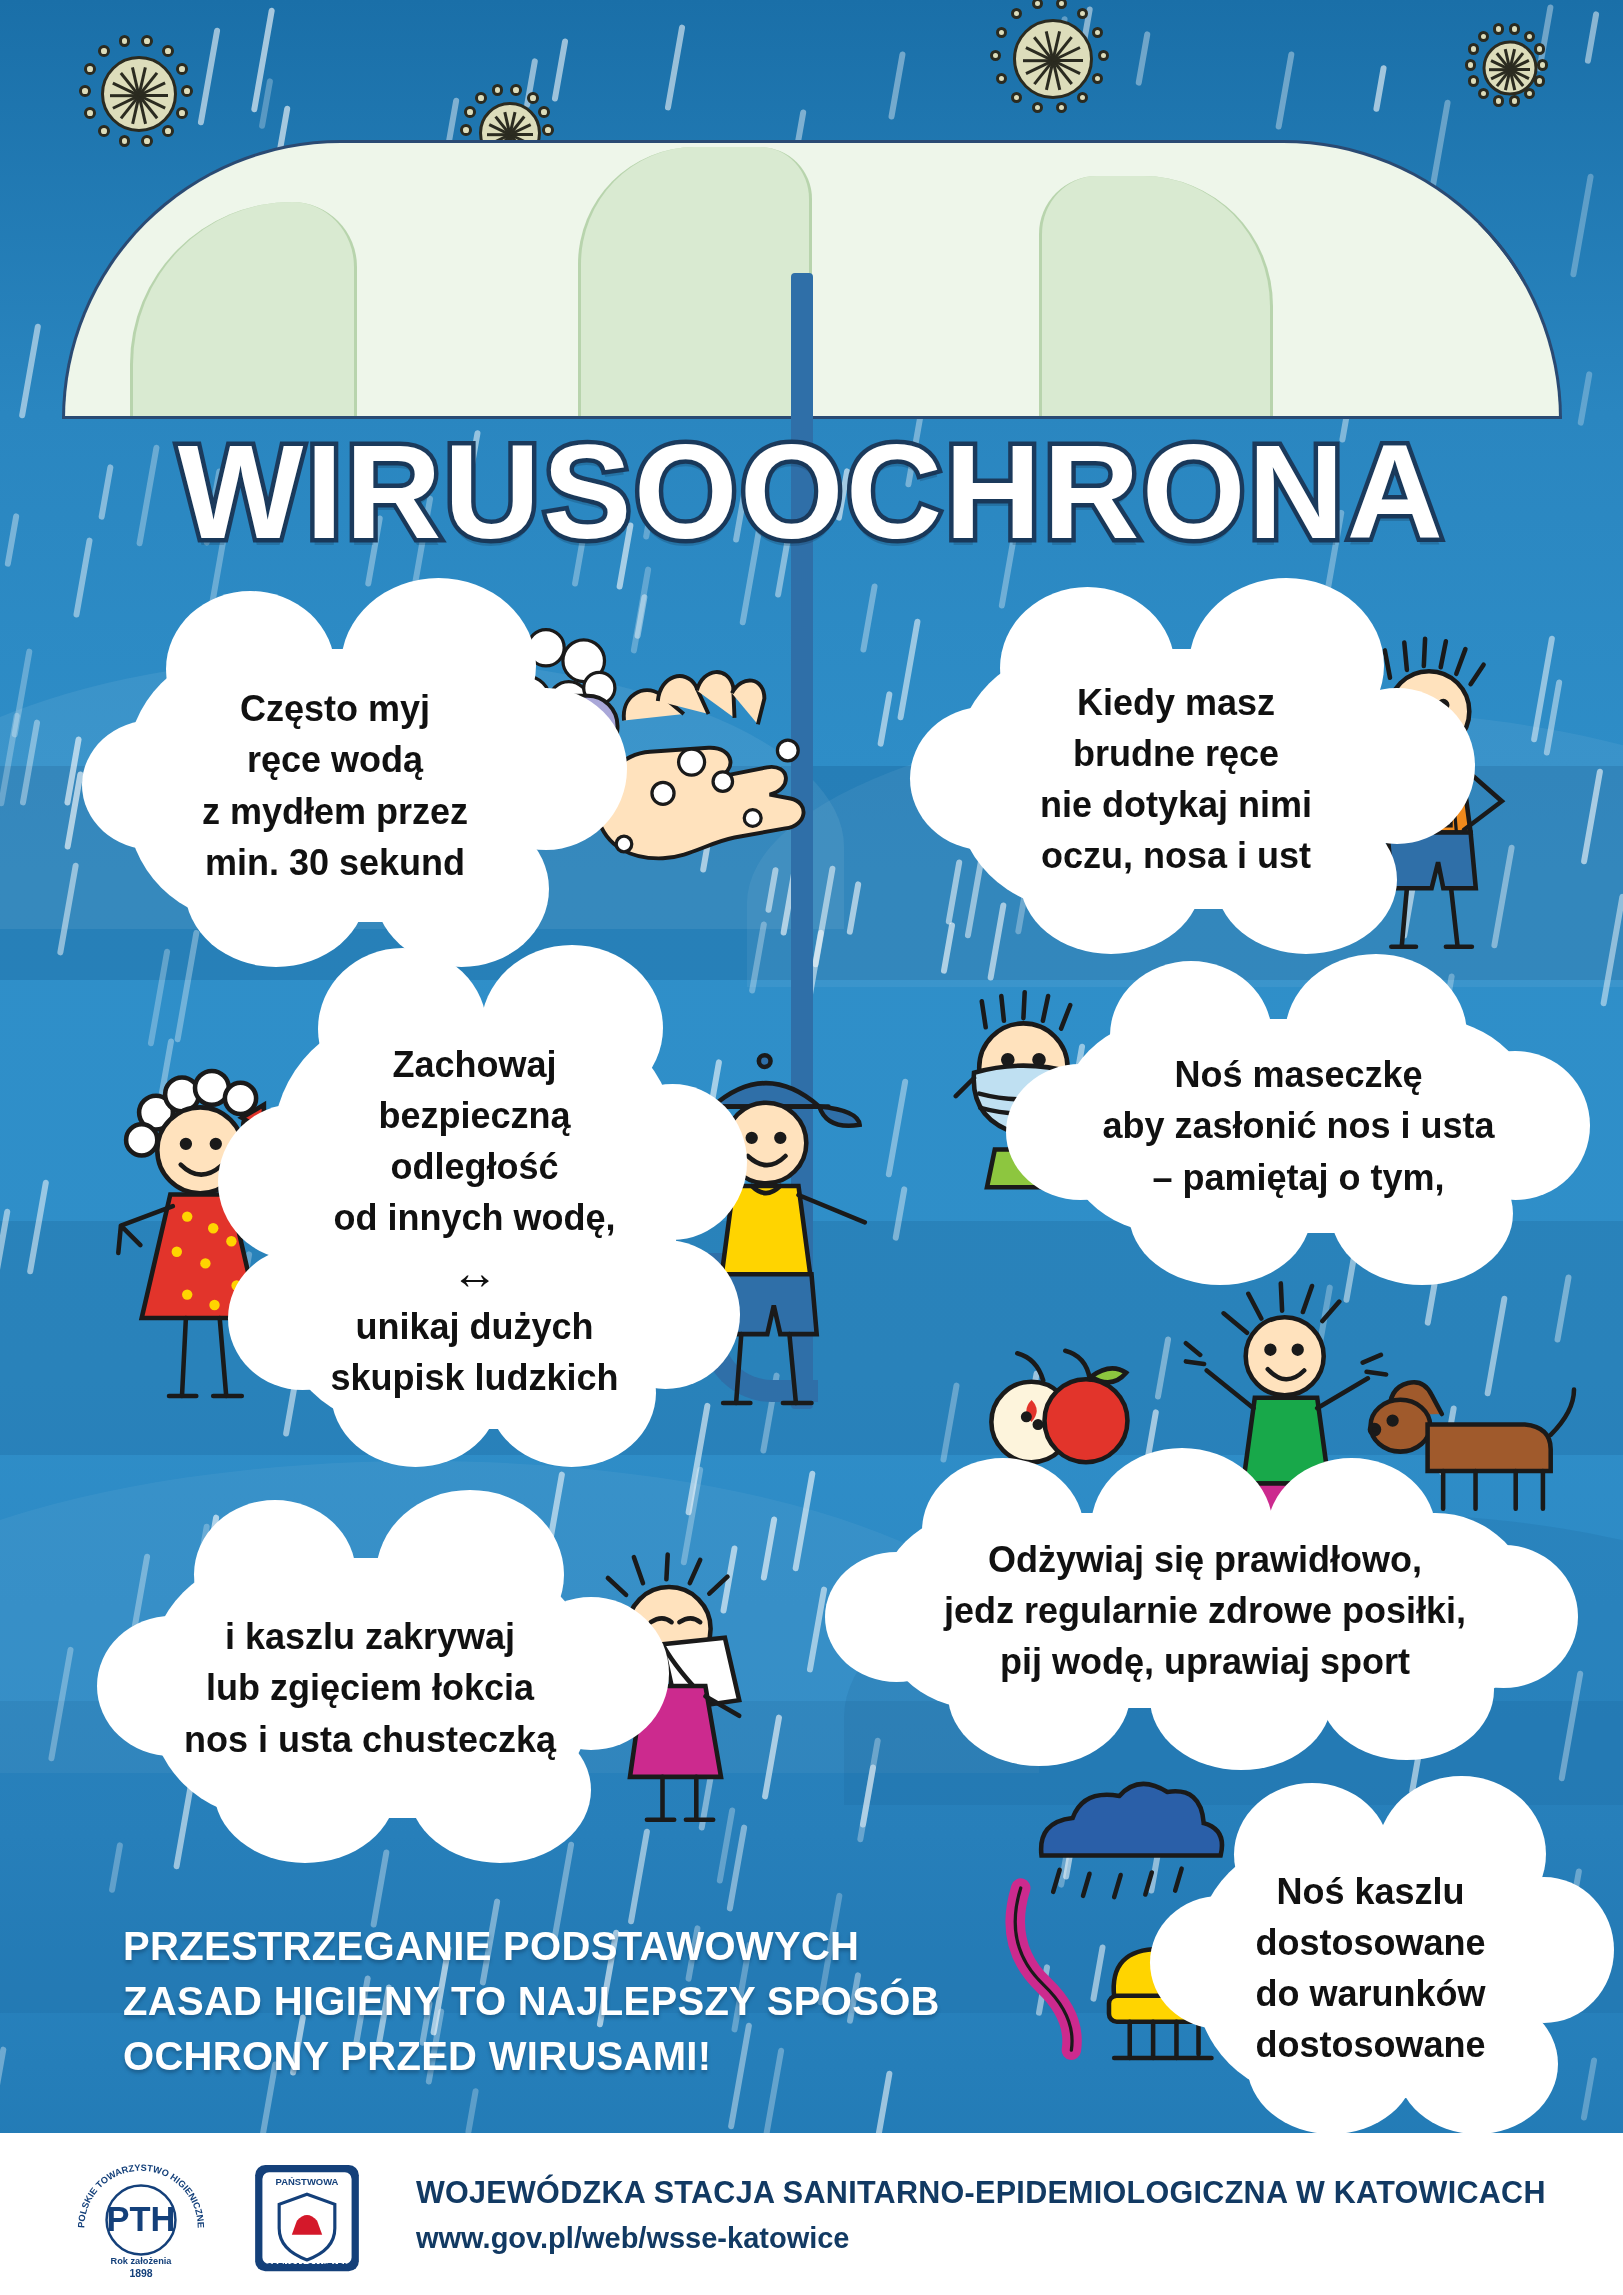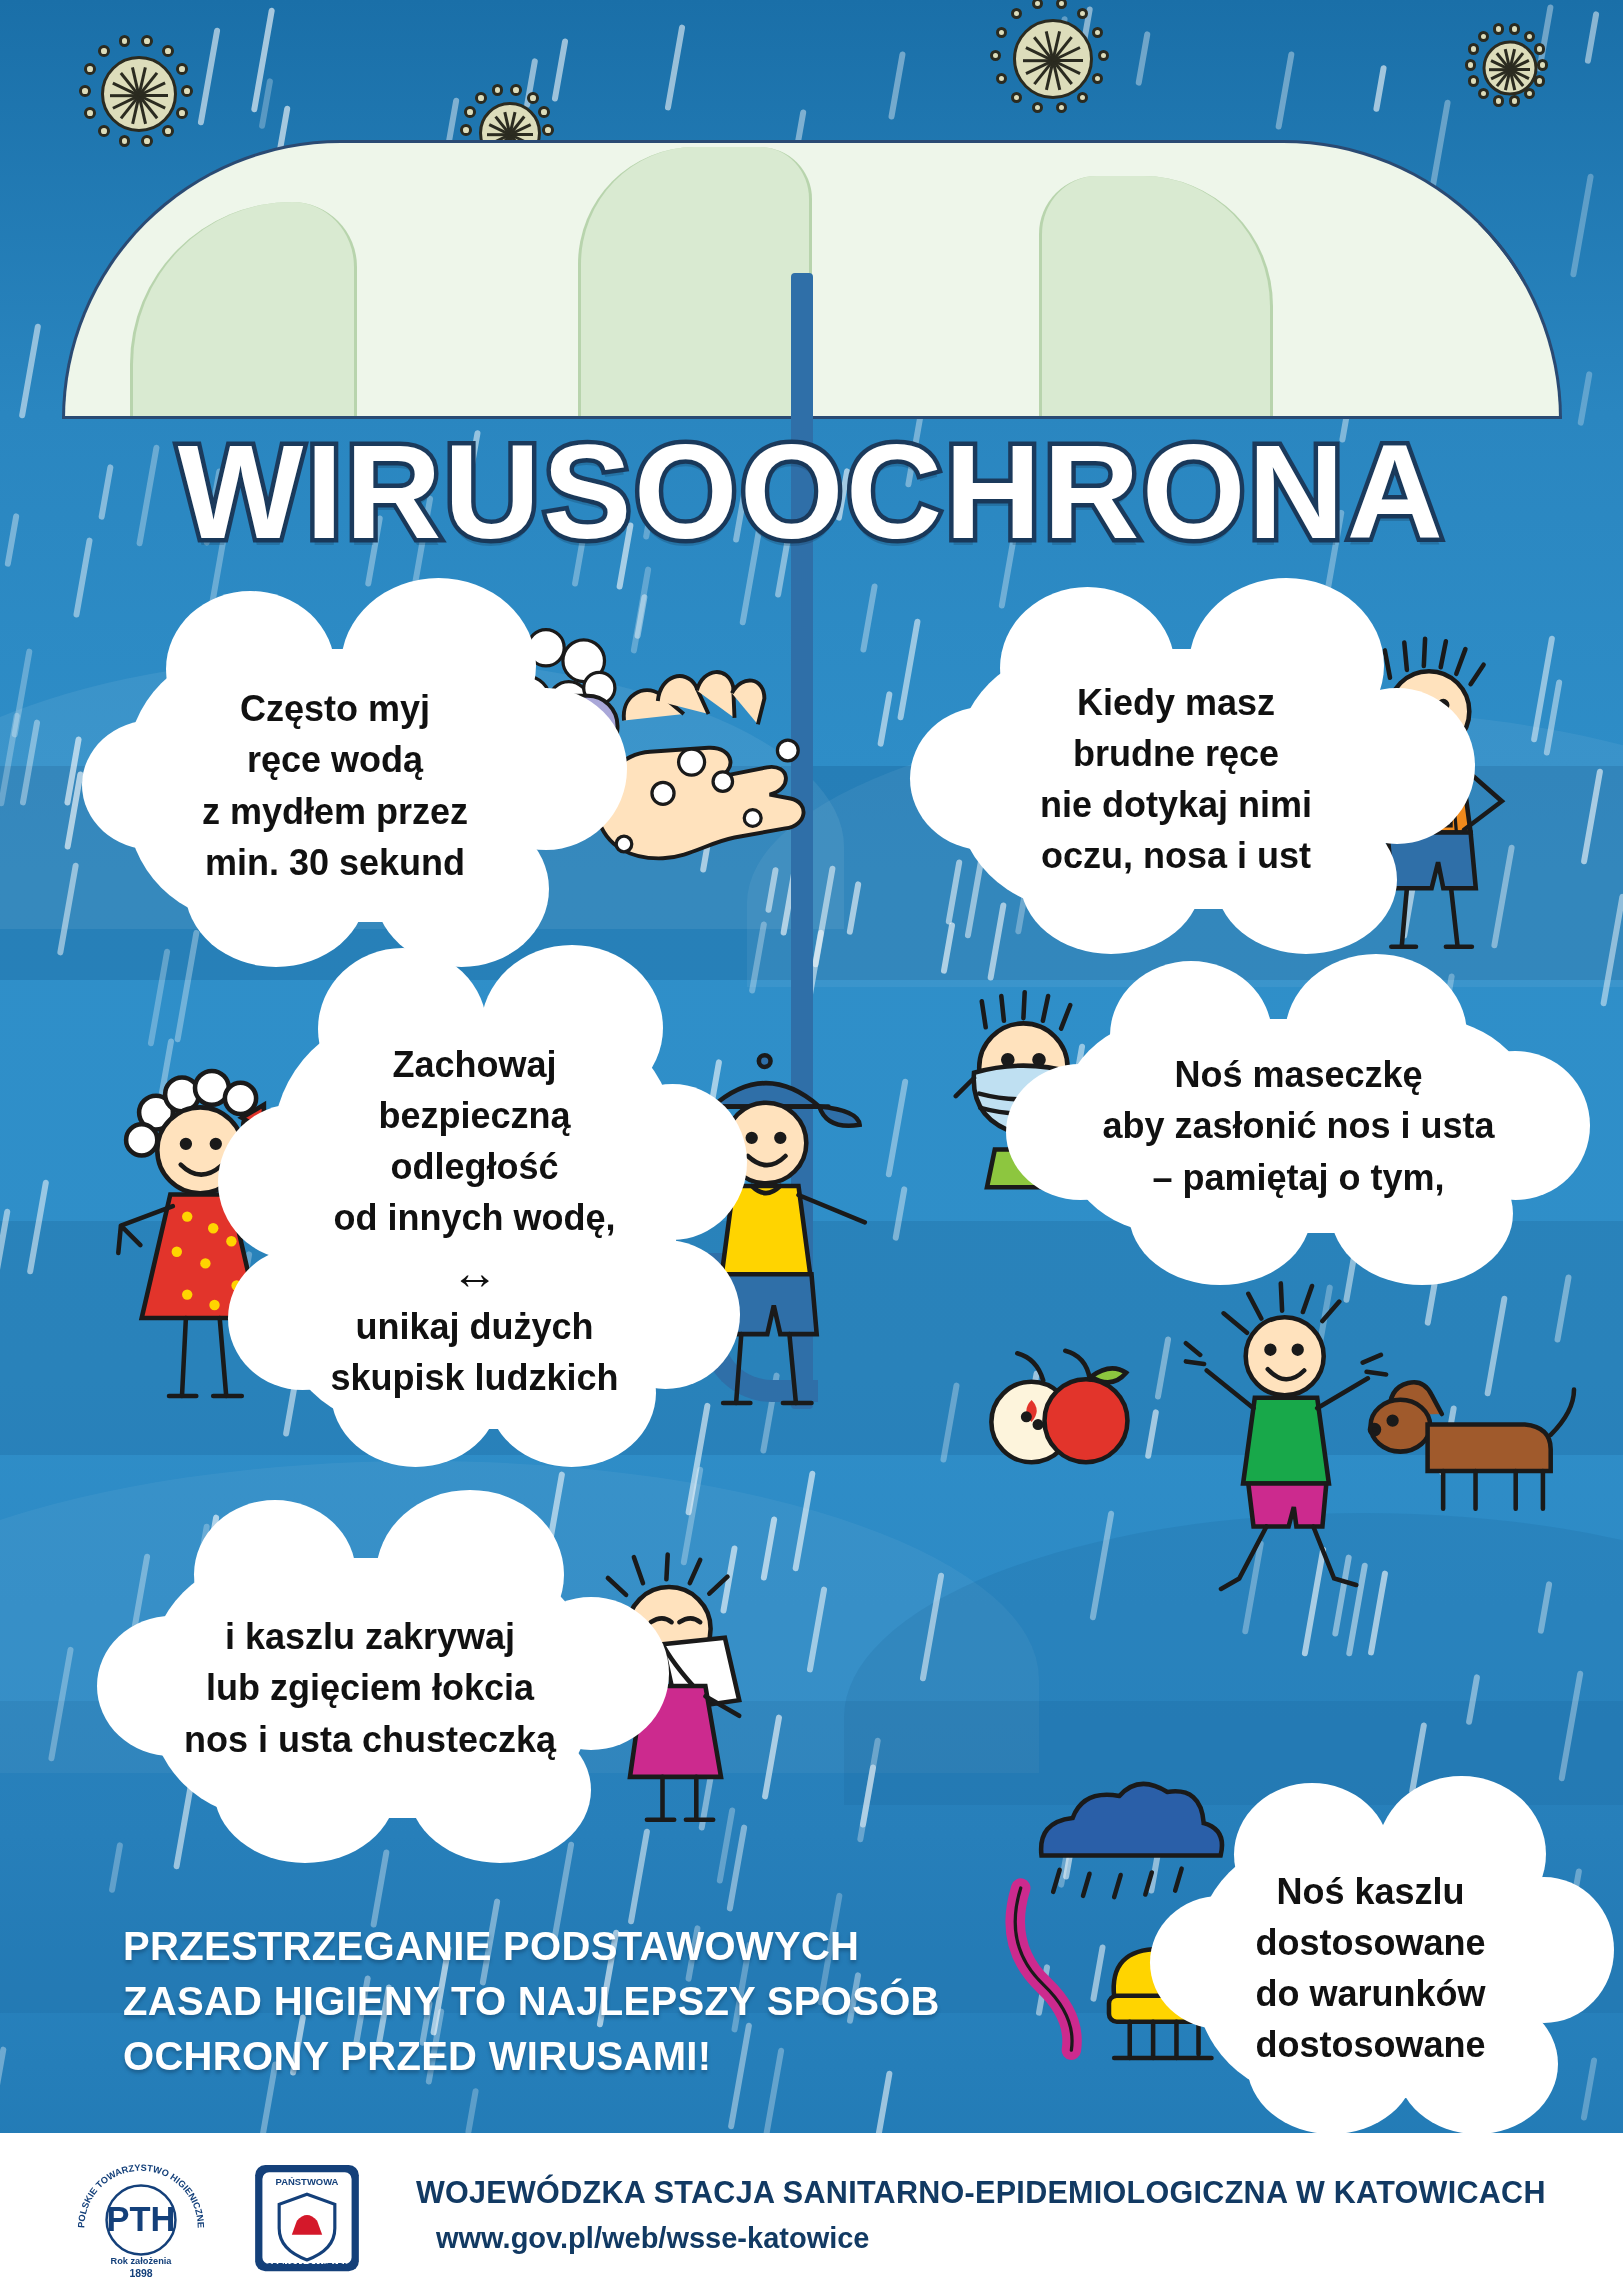--- a/index.html
+++ b/index.html
@@ -171,21 +171,21 @@
     width: 1623px; height: 162px;
     background: #ffffff;
   }
   #footer .ftext {
     position: absolute;
     left: 416px; top: 42px;
     width: 1169px;
     color: #123a63;
   }
   #footer .f1 { font-weight: bold; font-size: 30.5px; letter-spacing: 0.3px; }
-  #footer .f2 { font-weight: bold; font-size: 29px; margin-top: 11.7px; margin-left: 20px; }
+  #footer .f2 { font-weight: bold; font-size: 29px; margin-top: 11.7px; }
 
   .logo1 {
     position: absolute; left: 71px; top: 23.4px;
     width: 140px; height: 123px;
   }
   .logo2 {
     position: absolute; left: 250px; top: 27px;
     width: 114px; height: 117px;
   }
   .ring-text { font-size: 15px; font-weight: bold; fill: #14407a; }
@@ -808,20 +808,35 @@
 
       <path d="M100 132 q76 -22 152 0 q6 76 -76 96 q-82 -20 -76 -96 Z" fill="#bfe0f2"></path>
       <path d="M100 140 L72 168 M252 140 L282 168"></path>
       <path d="M108 164 q68 18 136 0 M110 186 q66 18 132 0"></path>
 
       <path d="M176 226 v22"></path>
       <path d="M132 250 h92 l12 58 h-116 z" fill="#8dc63f"></path>
     </g>
   </svg>
 
+  <div class="cloud" style="left:877px; top:1513px; width:656px; height:195px; font-size:36px;">
+    <div class="lobe" style="left:-52px; top:39px; width:143px; height:130px;"></div>
+    <div class="lobe" style="left:45px; top:-55px; width:162px; height:146px;"></div>
+    <div class="lobe" style="left:214px; top:-65px; width:182px; height:159px;"></div>
+    <div class="lobe" style="left:390px; top:-55px; width:169px; height:149px;"></div>
+    <div class="lobe" style="left:552px; top:32px; width:149px; height:143px;"></div>
+    <div class="lobe" style="left:71px; top:110px; width:182px; height:143px;"></div>
+    <div class="lobe" style="left:273px; top:114px; width:182px; height:143px;"></div>
+    <div class="lobe" style="left:442px; top:107px; width:175px; height:140px;"></div>
+    <div class="txt">
+      <div>Odżywiaj się prawidłowo,</div>
+      <div>jedz  regularnie zdrowe posiłki,</div>
+      <div>pij wodę, uprawiaj sport</div>
+    </div>
+  </div>
 
   <svg class="fig" style="left:981px; top:1344px;" width="162" height="143" viewBox="0 0 250 220">
     <g class="stroke-black">
       <path d="M96 56 q-10 -34 -40 -42"></path>
       <circle cx="78" cy="120" r="62" fill="#fdf4dc"></circle>
       <path d="M78 86 q16 16 0 34 q-16 -18 0 -34" fill="#e2342b" stroke="none"></path>
       <circle cx="70" cy="112" r="5" fill="#1a1a1a"></circle>
       <circle cx="88" cy="124" r="5" fill="#1a1a1a"></circle>
       <circle cx="162" cy="118" r="64" fill="#e2342b"></circle>
       <path d="M168 54 q-6 -36 -38 -44"></path>

